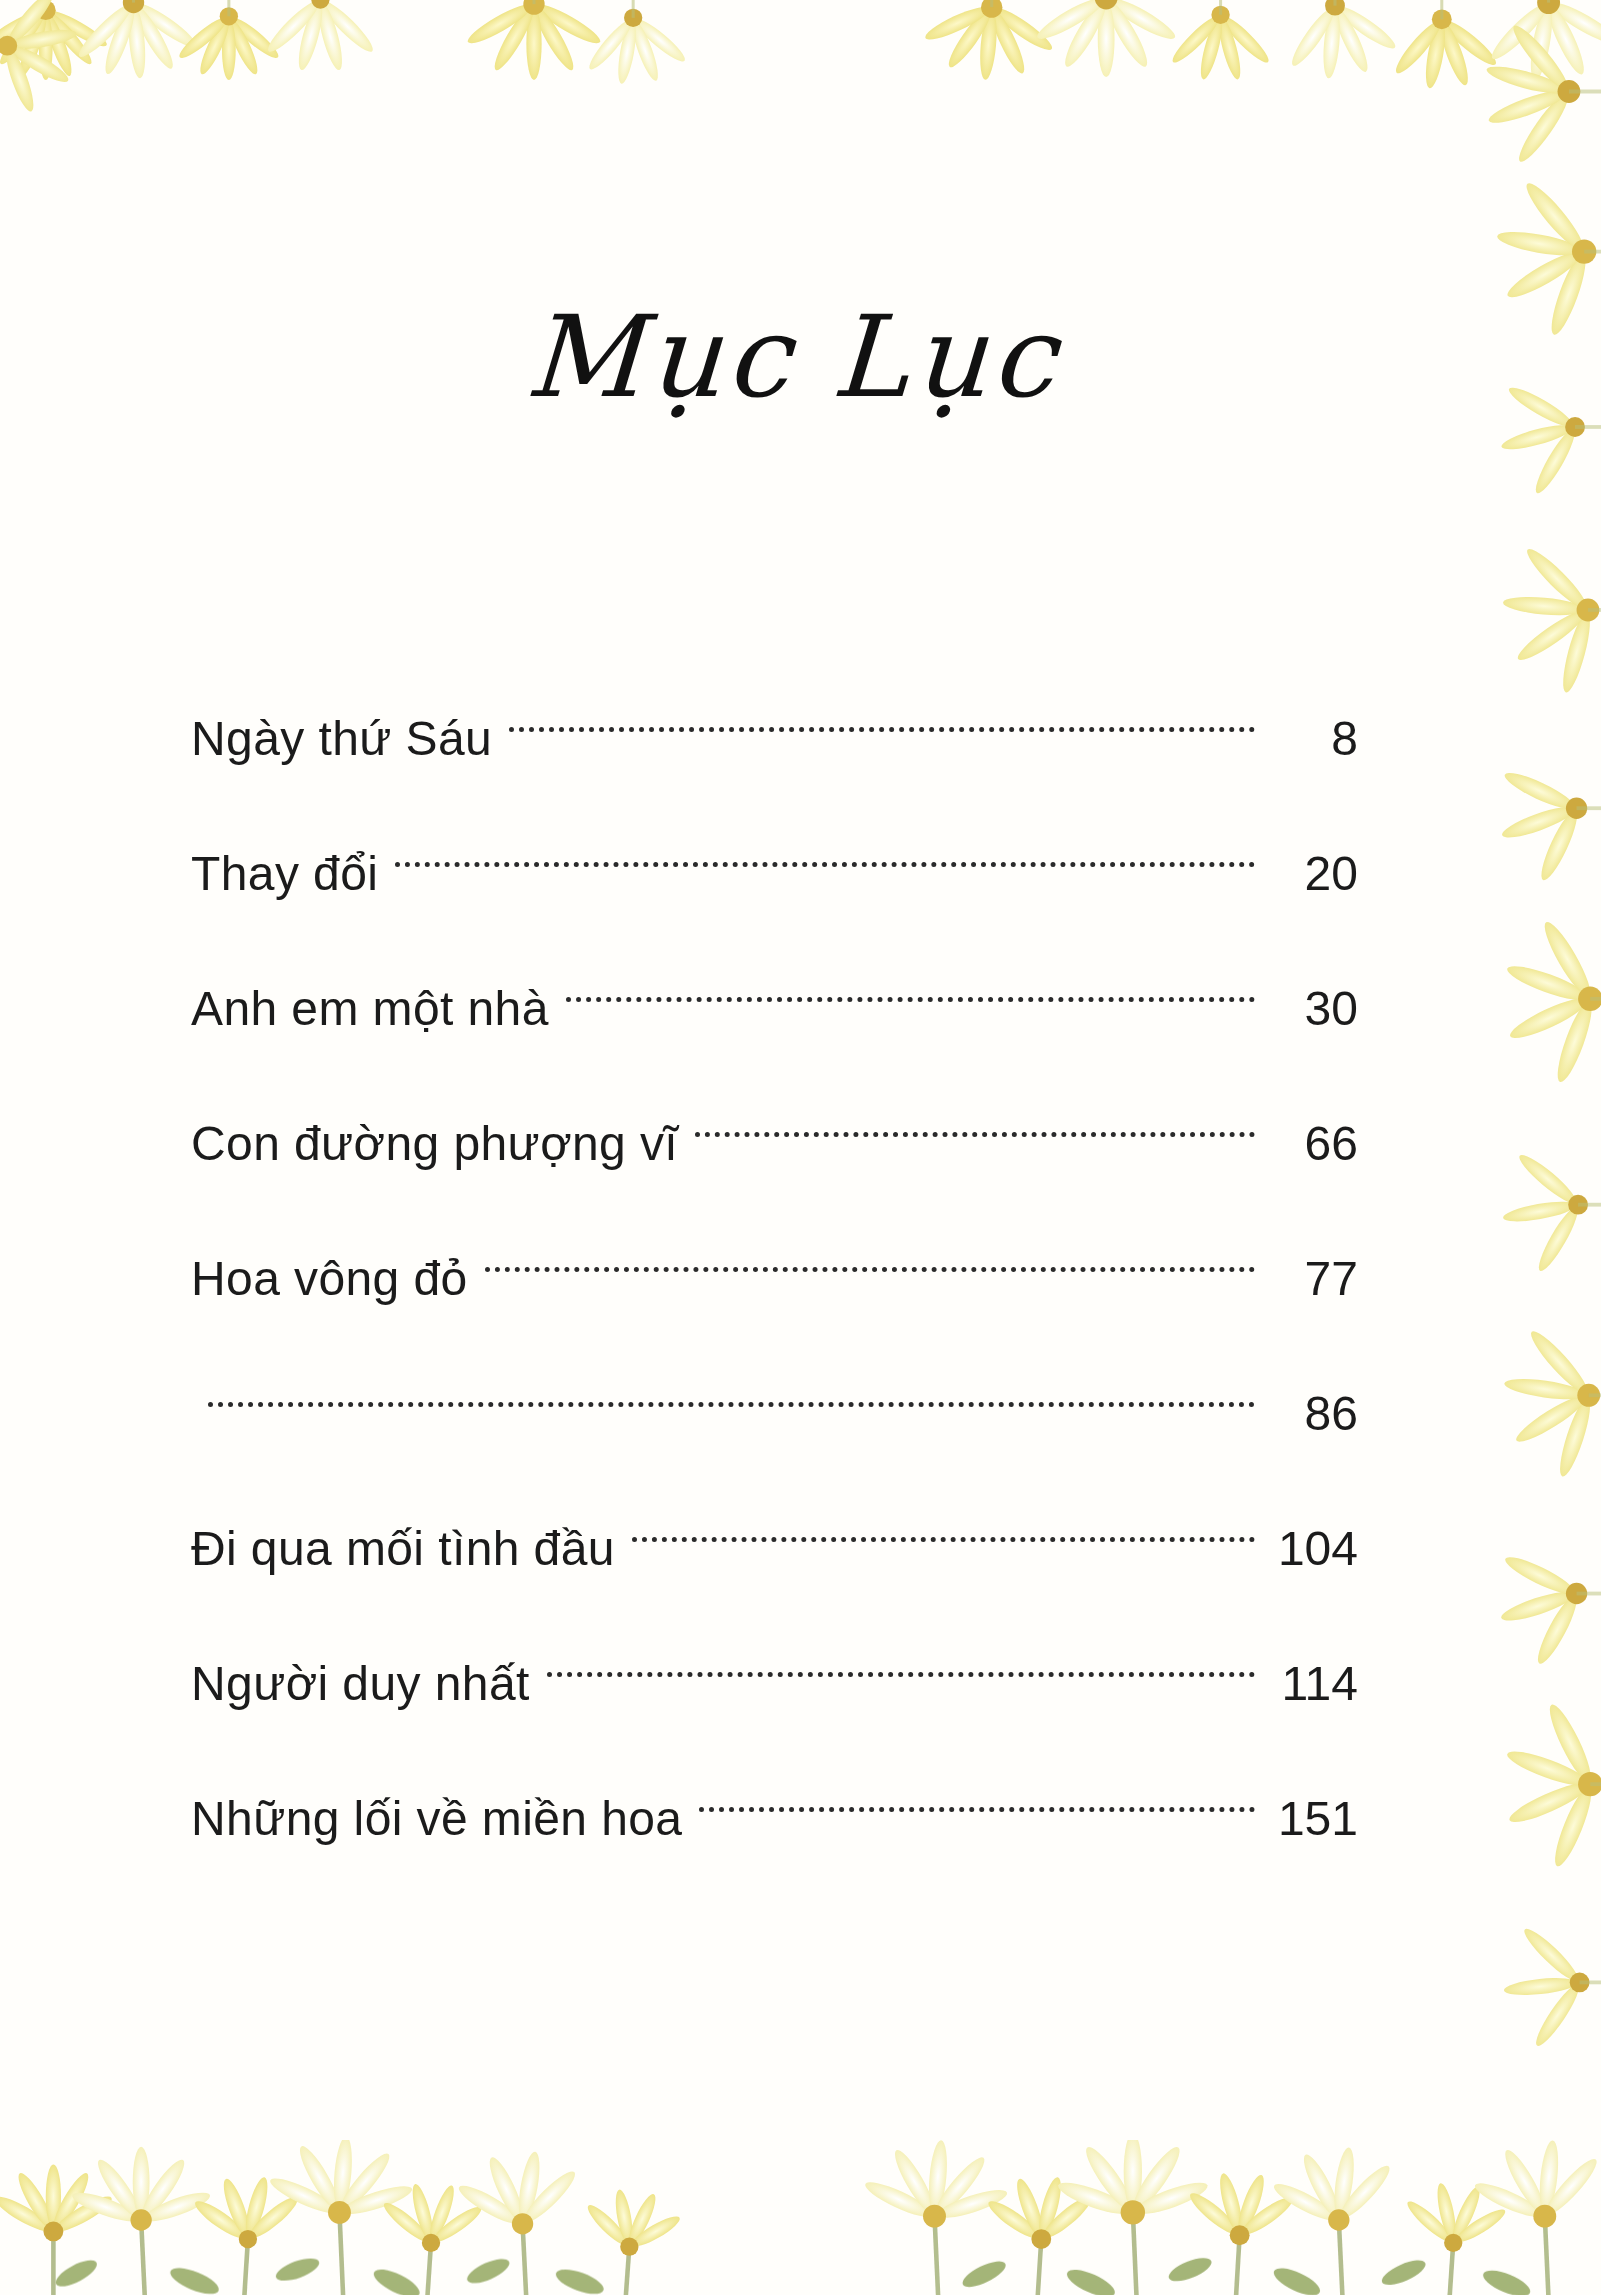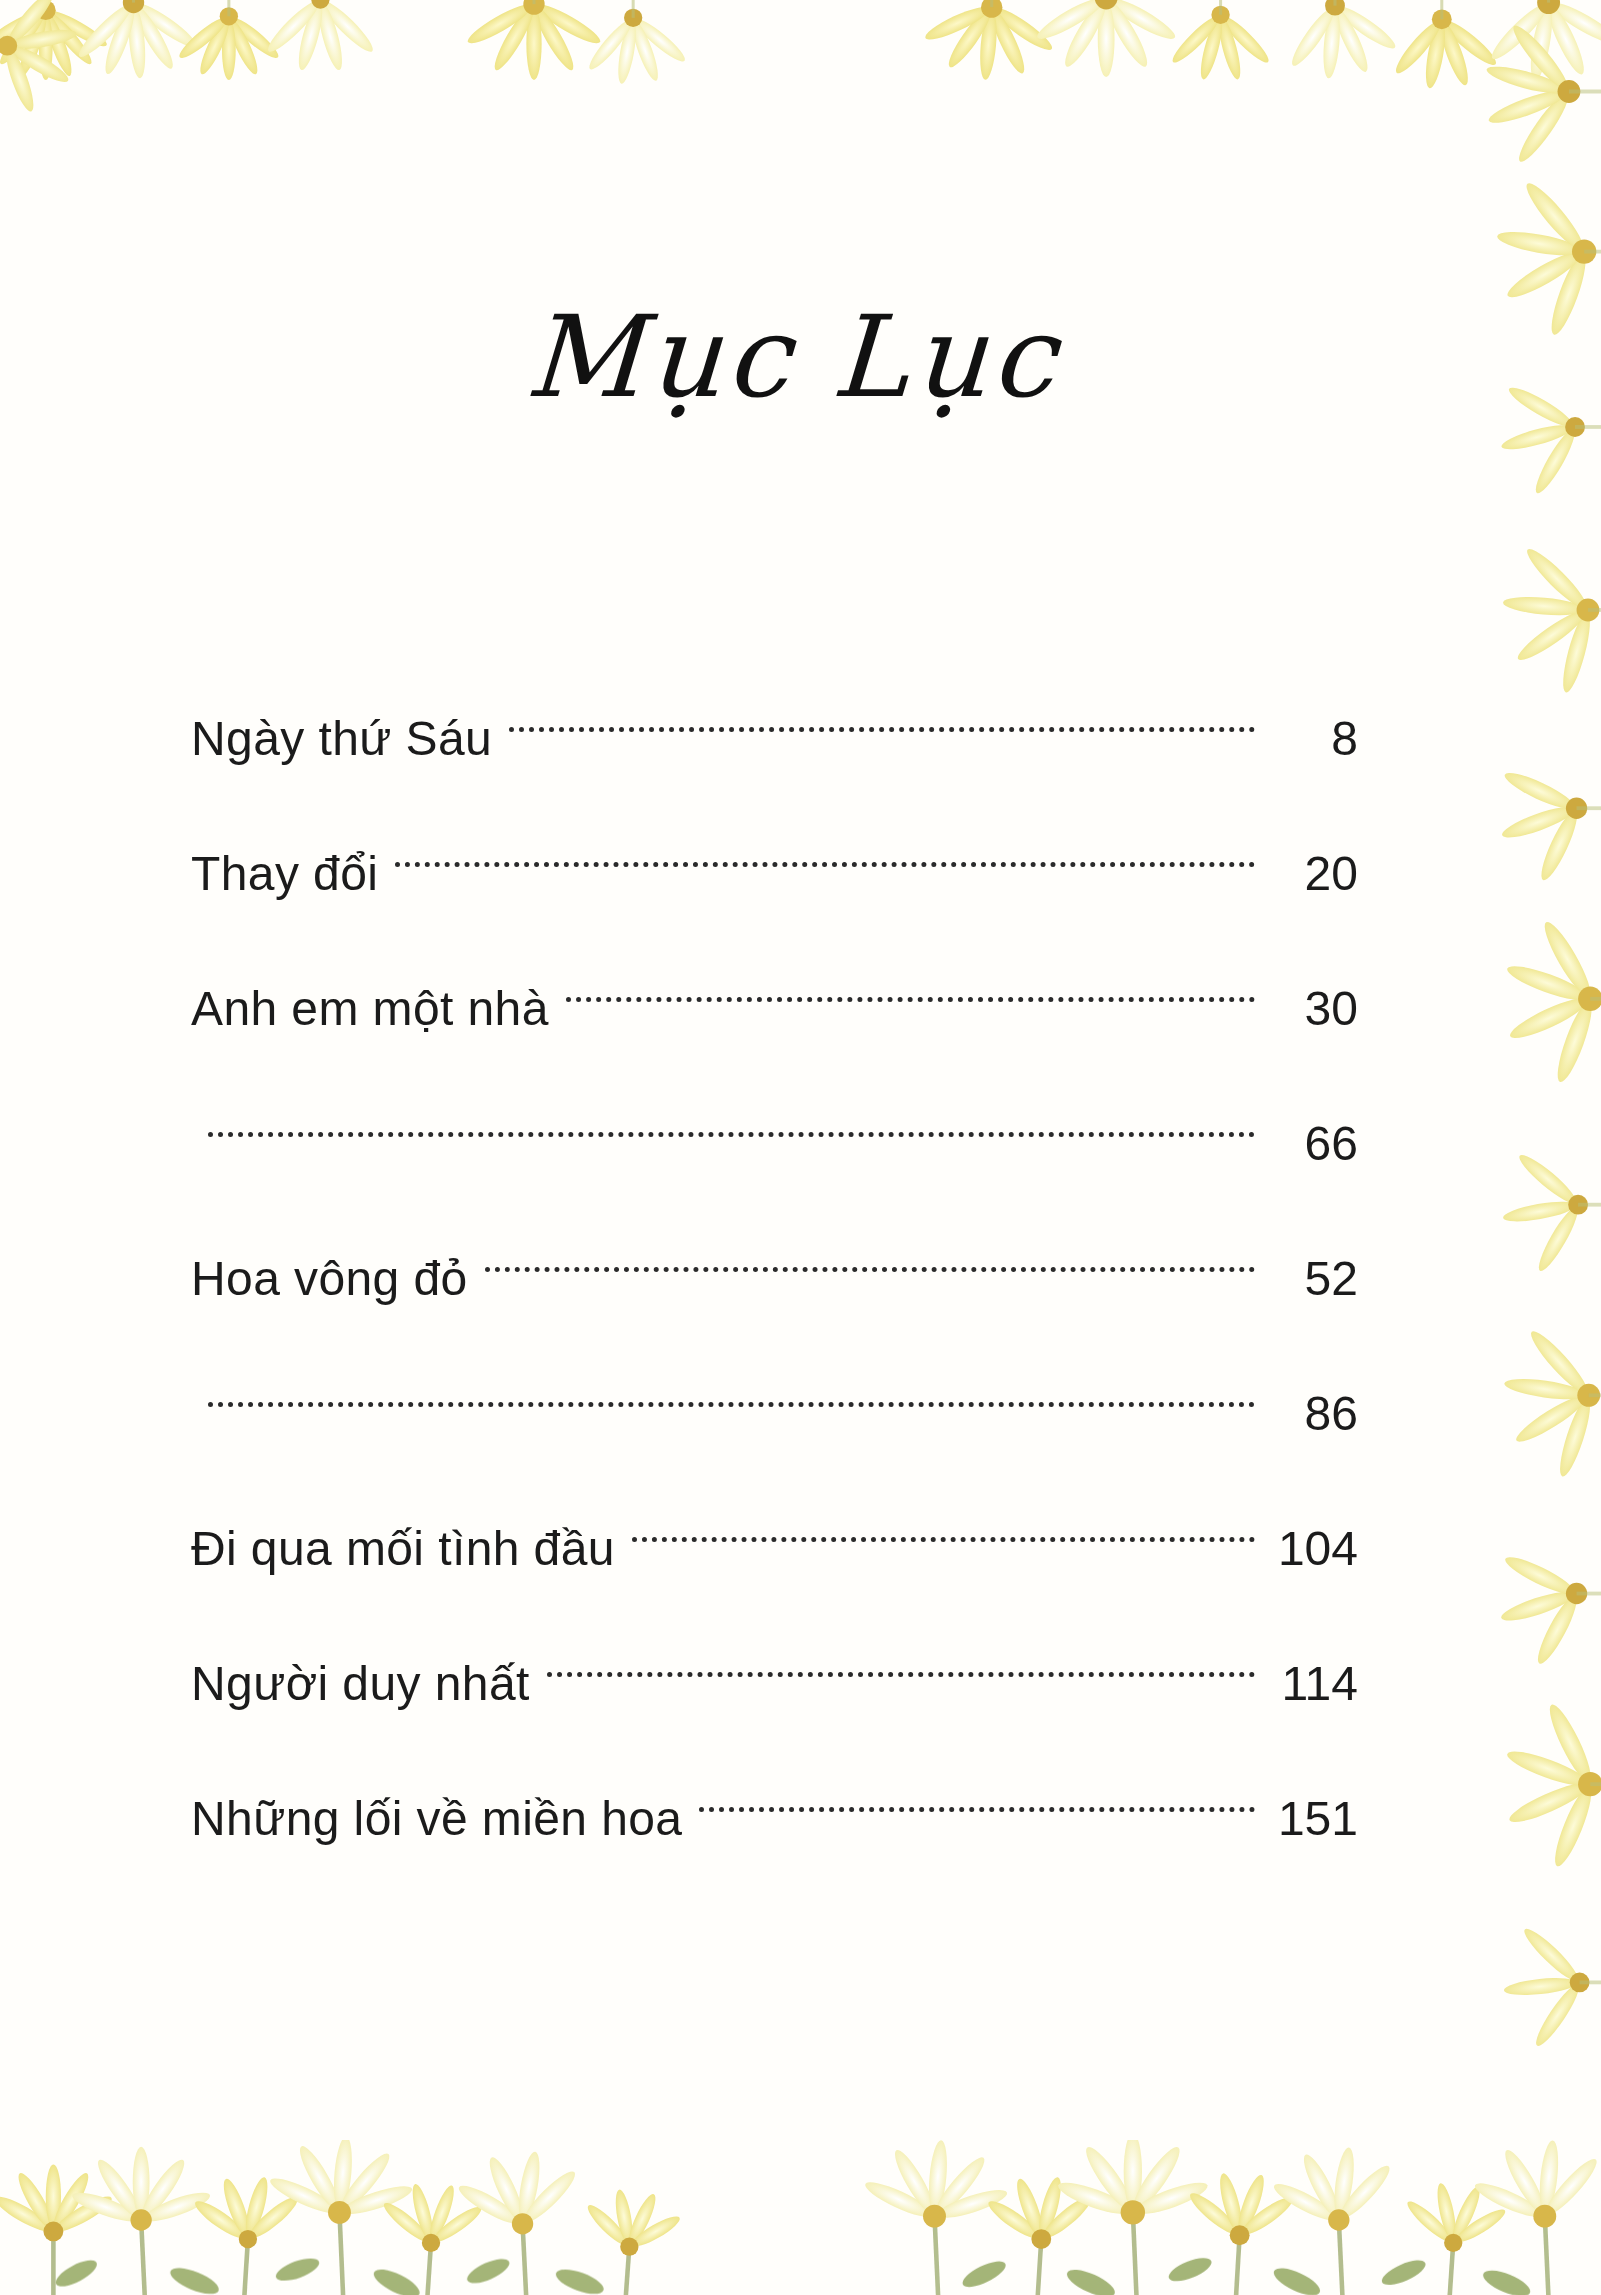--- a/index.html
+++ b/index.html
@@ -496,28 +496,29 @@
       <span class="toc-page">20</span>
     </div>
 
     <div class="toc-row">
       <span class="toc-label">Anh em một nhà</span>
       <span class="toc-leader"></span>
       <span class="toc-page">30</span>
     </div>
 
     <div class="toc-row">
+      <span class="toc-label">Con đường phượng vĩ</span>
       <span class="toc-leader"></span>
       <span class="toc-page">66</span>
     </div>
 
     <div class="toc-row">
       <span class="toc-label">Hoa vông đỏ</span>
       <span class="toc-leader"></span>
-      <span class="toc-page">52</span>
+      <span class="toc-page">77</span>
     </div>
 
 
     <div class="toc-row">
       <span class="toc-leader"></span>
       <span class="toc-page">86</span>
     </div>
 
     <div class="toc-row">
       <span class="toc-label">Đi qua mối tình đầu</span>

